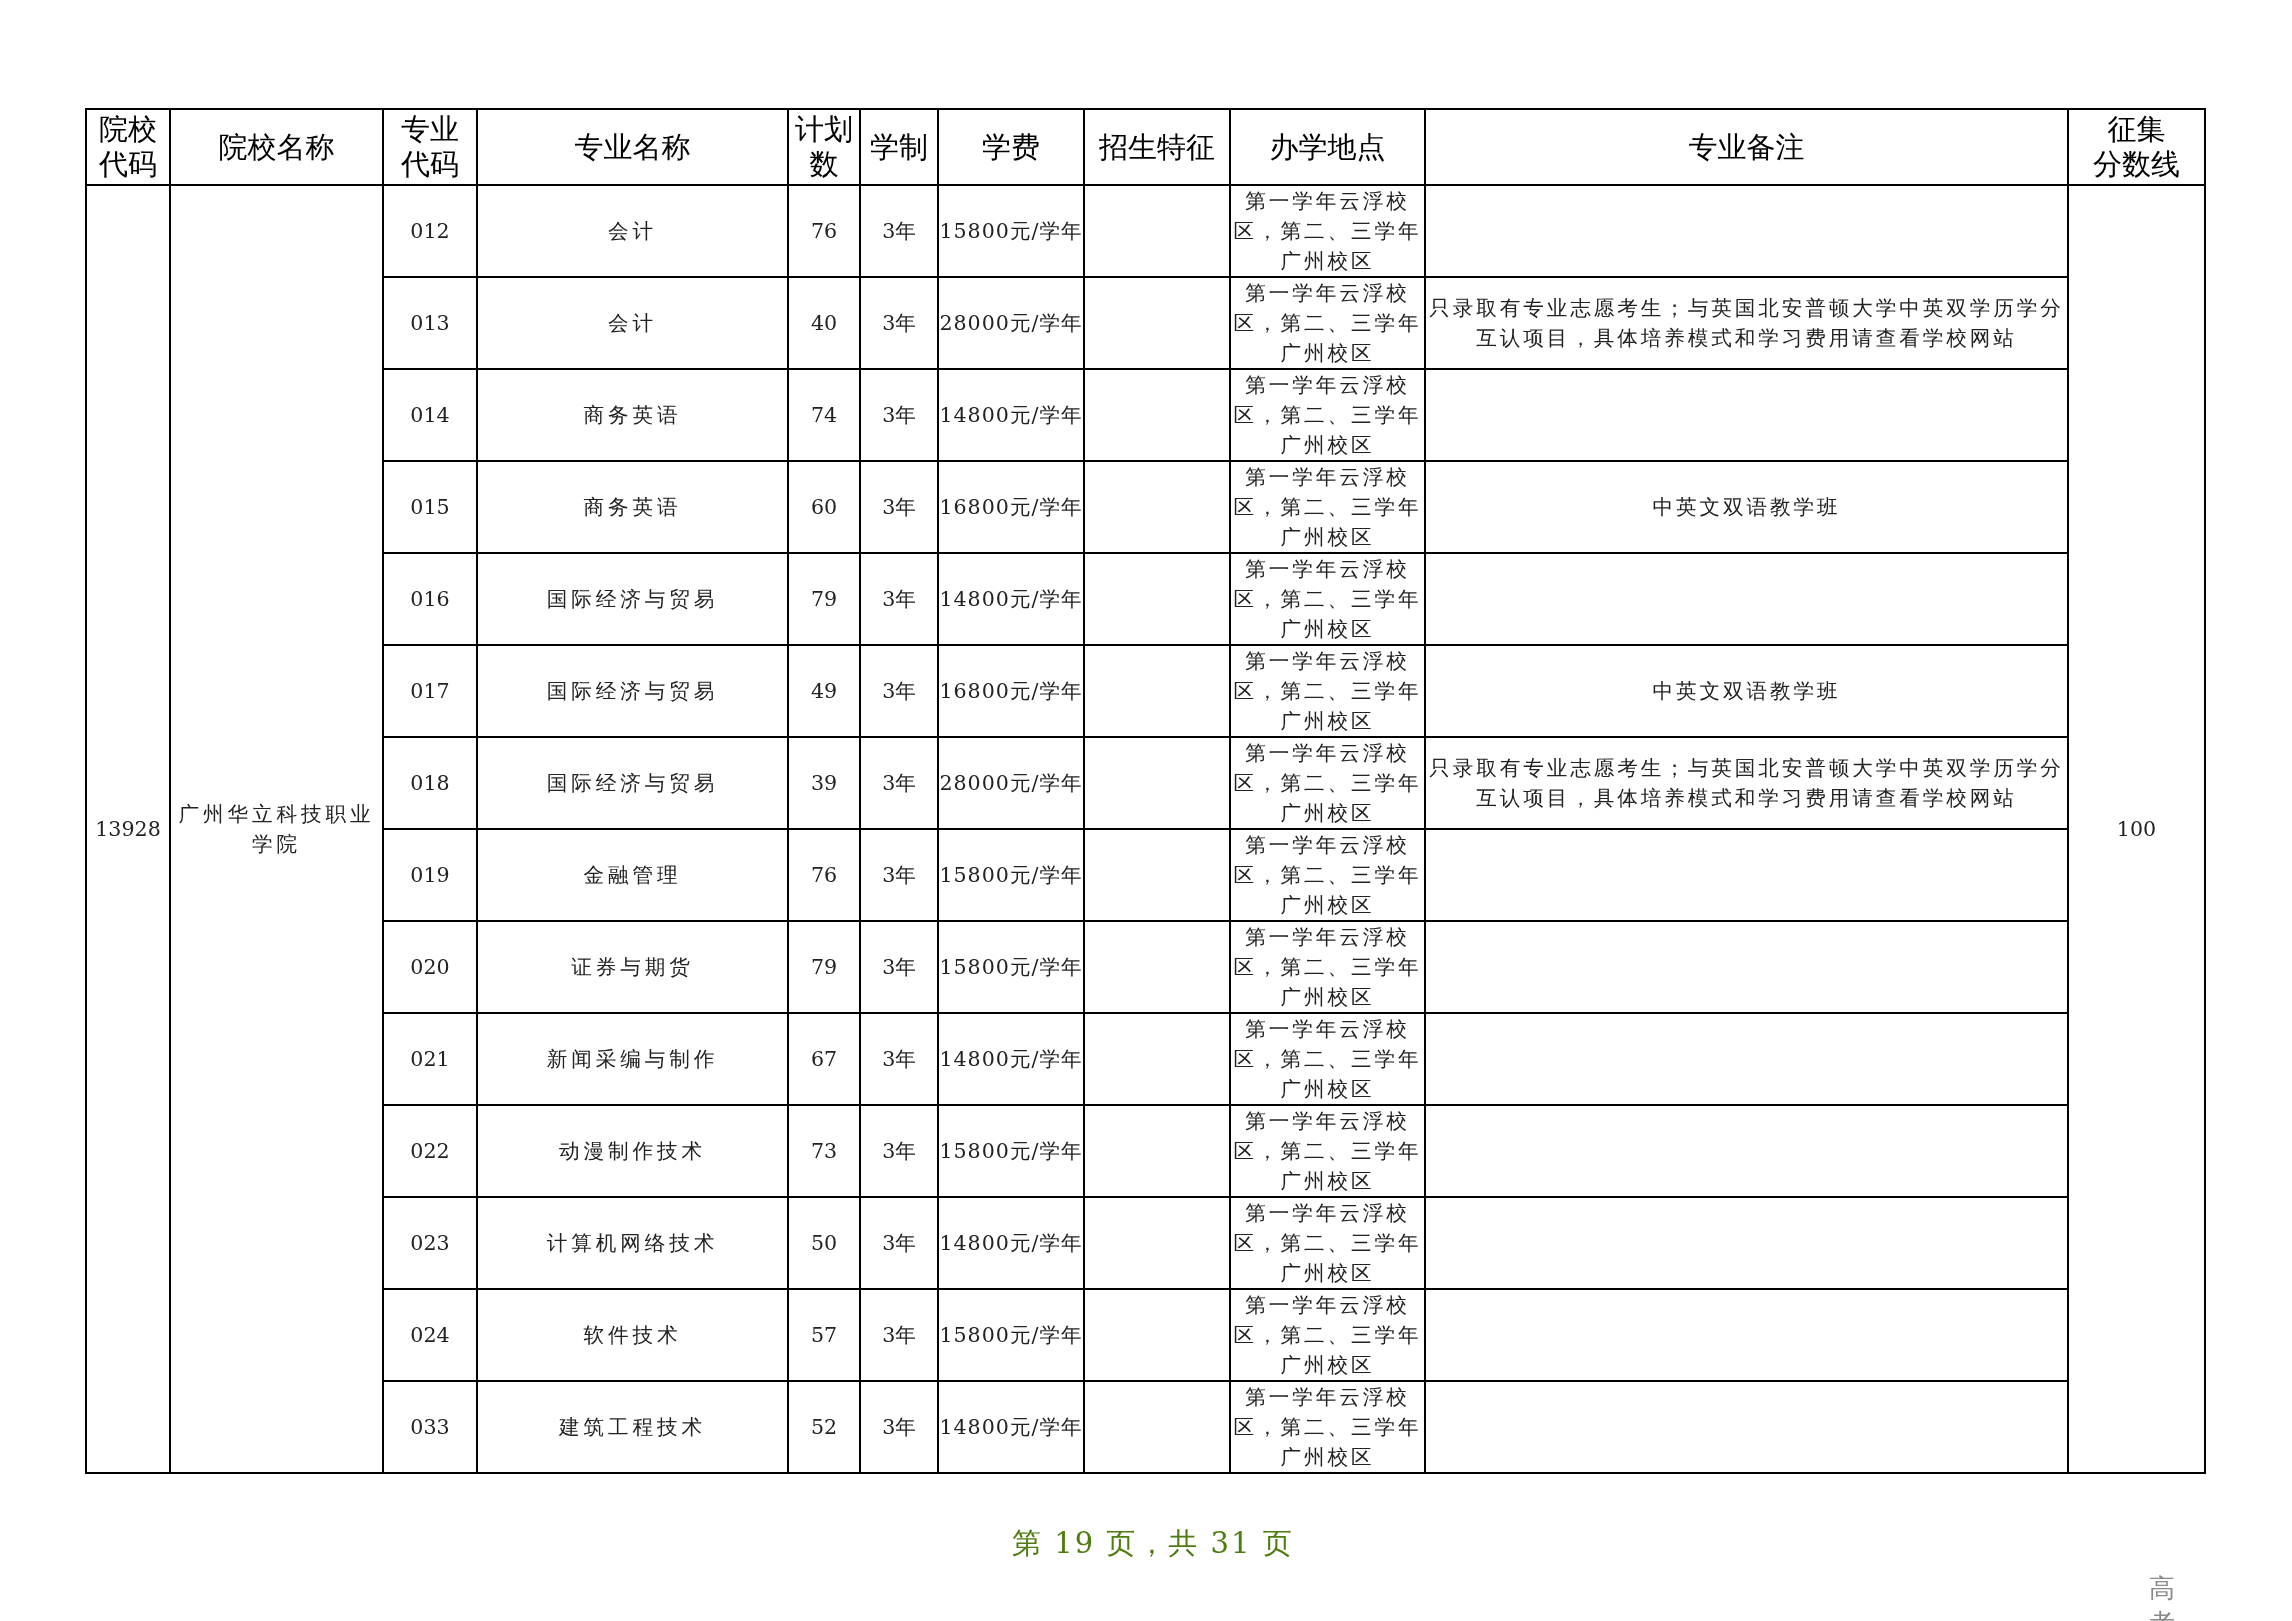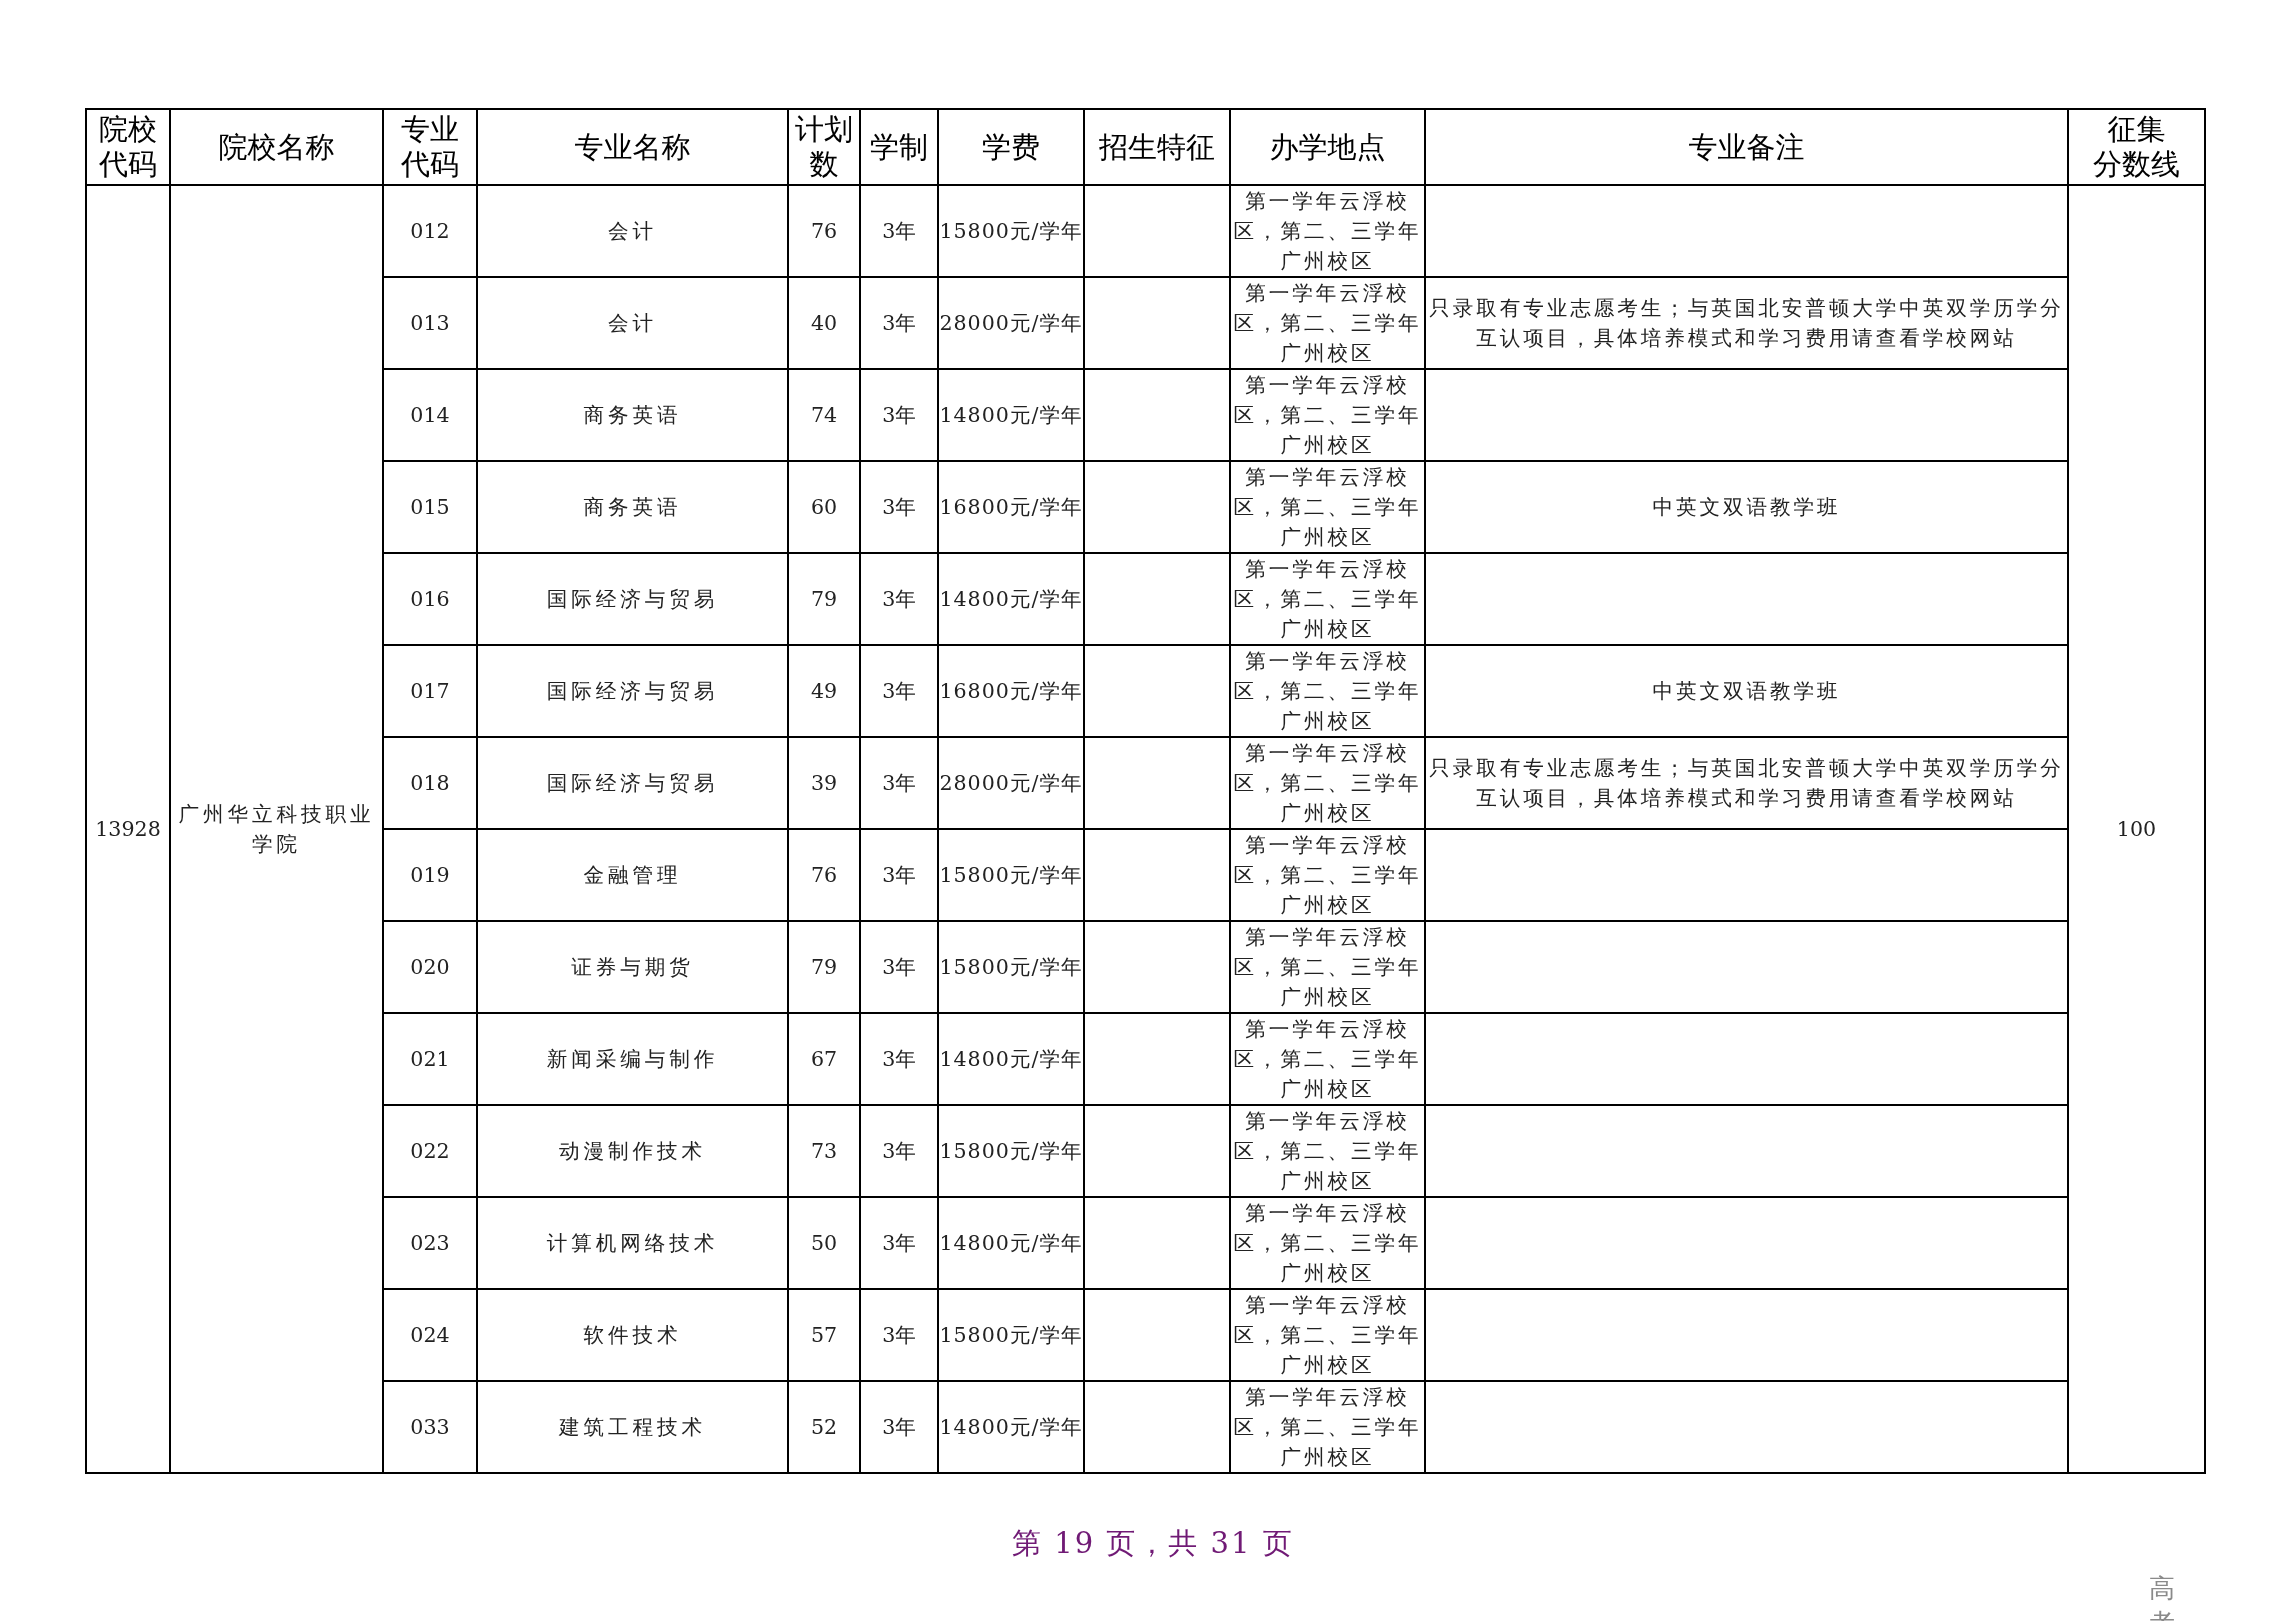--- a/index.html
+++ b/index.html
@@ -12,21 +12,21 @@
                vertical-align: middle; overflow: hidden; }
   table.grid th { font-family: "DejaVu Sans", "Liberation Sans", sans-serif; font-weight: normal;
                font-size: 29px; line-height: 35px; height: 74px; color: #000; }
   table.grid td { font-size: 20.6px; line-height: 30px; height: 86px; color: #222; }
   td.cn { letter-spacing: 3.9px; }
   td.loc { letter-spacing: 2.9px; font-size: 20.6px; line-height: 30px; }
   td.remark { text-align: left; padding-left: 5.9px; letter-spacing: 2.9px; line-height: 30px; border-radius: 15px; }
   td.fee { text-align: left; padding-left: 3.9px; letter-spacing: 1px; }
   td.school-name { letter-spacing: 3.9px; padding: 0 3.9px; font-family: Liberation Serif, serif; }
   .footer { position: absolute; left: 1012px; top: 1524px; font-size: 29px; letter-spacing: 2px;
-            font-family: "DejaVu Serif", "Liberation Serif", serif; color: #701a75; }
+            font-family: "DejaVu Serif", "Liberation Serif", serif; color: #4d7c0f; }
   .watermark { position: absolute; left: 2149px; top: 1571px; font-size: 26px; color: #8a8a8a;
                font-family: "DejaVu Sans", "Liberation Sans", sans-serif; letter-spacing: 1px; }
 </style>
 </head>
 <body>
 
 <div class="page">
   <table class="grid">
     <colgroup>
       <col style="width:84px">

